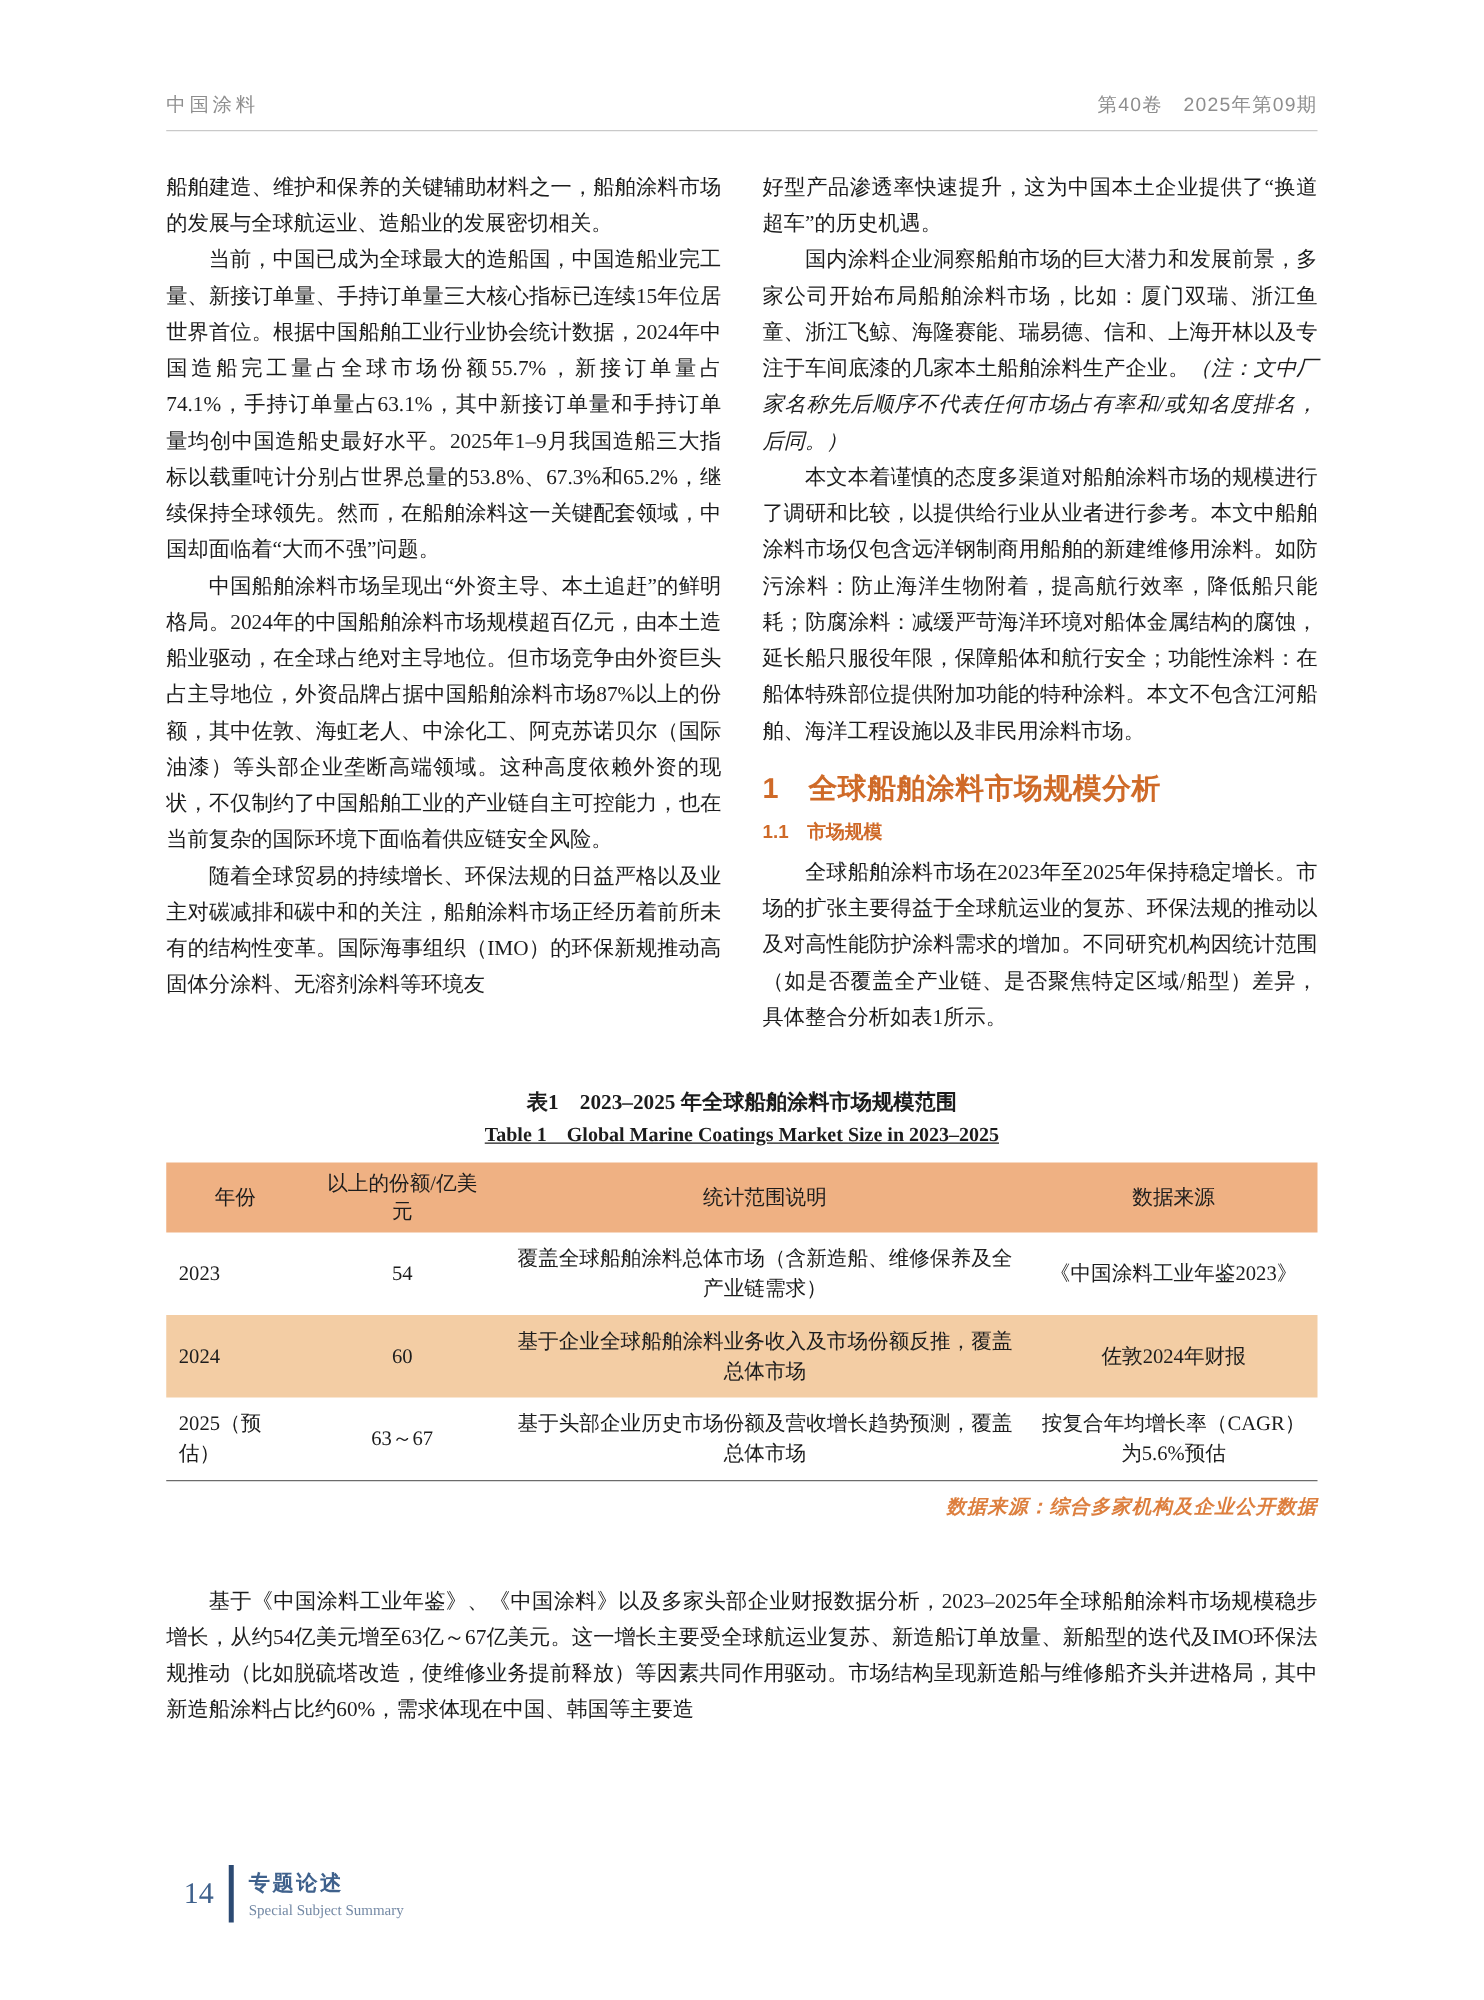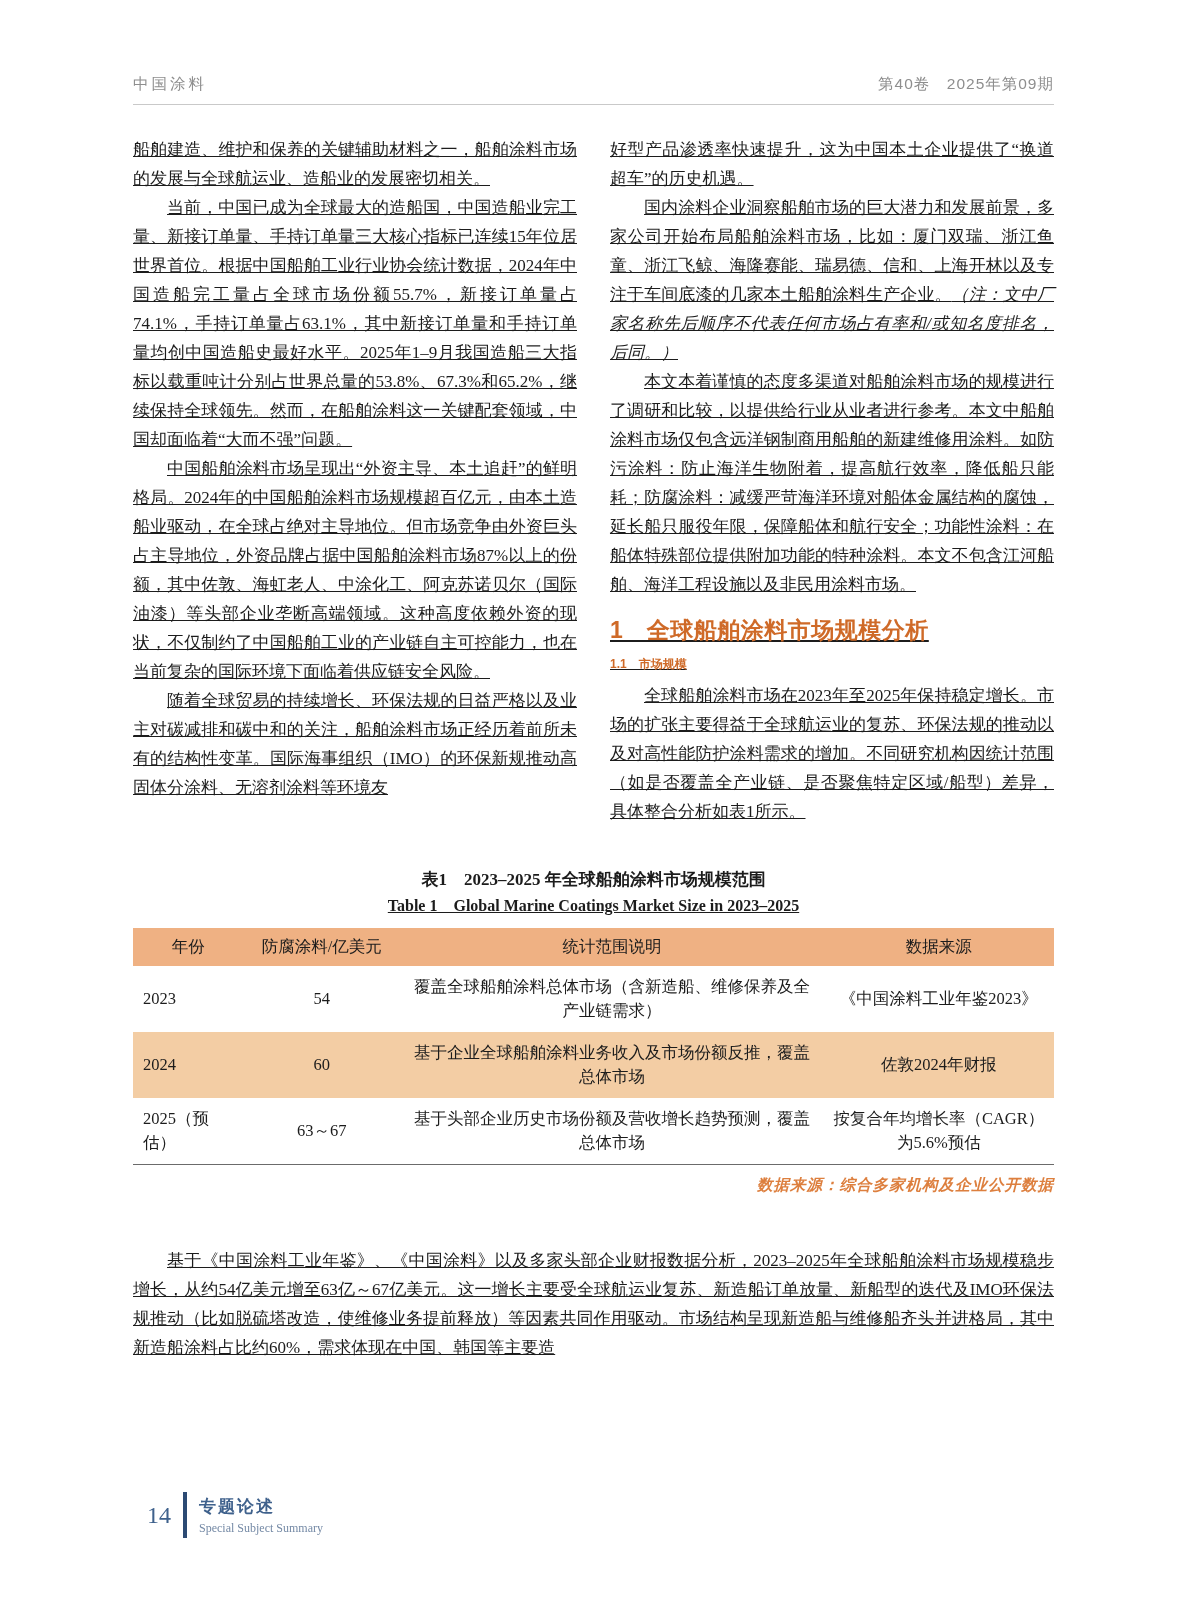--- a/index.html
+++ b/index.html
@@ -18,40 +18,40 @@
     display:flex; justify-content:space-between; align-items:flex-end;
     font-family:"Liberation Sans","DejaVu Sans",sans-serif;
     font-size:15.5px; color:#8e8e8e;
   }
   .journal-name { letter-spacing:3px; }
   .issue-info { letter-spacing:1px; }
 
   .content { width:921px; margin:0 auto; }
 
   .columns { display:flex; gap:33px; }
-  .col { flex:1; min-width:0;text-decoration:underline; }
+  .col { flex:1; min-width:0; }
   .top-columns { margin-top:30px; }
   .bottom-columns { margin-top:50px; }
 
   .body-text {
     font-size:17px; line-height:29px;
     text-align:justify; text-justify:inter-ideograph;
     text-indent:2em;
   }
   .no-indent { text-indent:0; }
   .kaiti-note { font-style:italic; }
 
   .section-heading {
     font-family:"Liberation Sans","DejaVu Sans",sans-serif;
     color:#cf6a28; font-size:23px; font-weight:bold;
     margin:16px 0 10px; letter-spacing:0.5px;
   }
   .subsection-heading {
     font-family:"Liberation Sans","DejaVu Sans",sans-serif;
-    color:#cf6a28; font-size:12px; font-weight:bold;
+    color:#cf6a28; font-size:15px; font-weight:bold;
     margin:2px 0 8px;
   }
   .bottom-columns .subsection-heading { margin:6px 0 6px; }
 
   
   .table-block { margin-top:42px; }
   .table-title-cn { text-align:center; font-weight:bold; font-size:17px; }
   .table-title-en { text-align:center; font-weight:bold; font-size:16px; margin-top:5px; margin-bottom:11px;text-decoration:underline; }
   table.market-table {
     width:100%; border-collapse:collapse;
@@ -124,21 +124,21 @@
       <table class="market-table">
         <colgroup>
           <col style="width:12%">
           <col style="width:17%">
           <col style="width:46%">
           <col style="width:25%">
         </colgroup>
         <thead>
           <tr>
             <th class="h-year">年份</th>
-            <th>防腐涂料/亿美元</th>
+            <th>以上的份额/亿美元</th>
             <th>统计范围说明</th>
             <th>数据来源</th>
           </tr>
         </thead>
         <tbody>
           <tr>
             <td class="td-year">2023</td>
             <td>54</td>
             <td>覆盖全球船舶涂料总体市场（含新造船、维修保养及全产业链需求）</td>
             <td>《中国涂料工业年鉴2023》</td>

